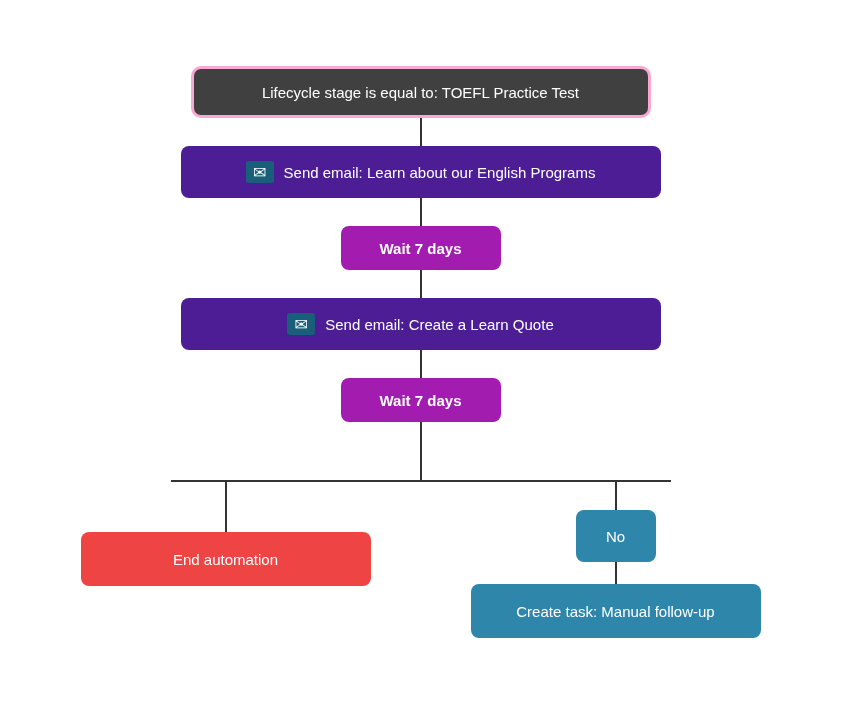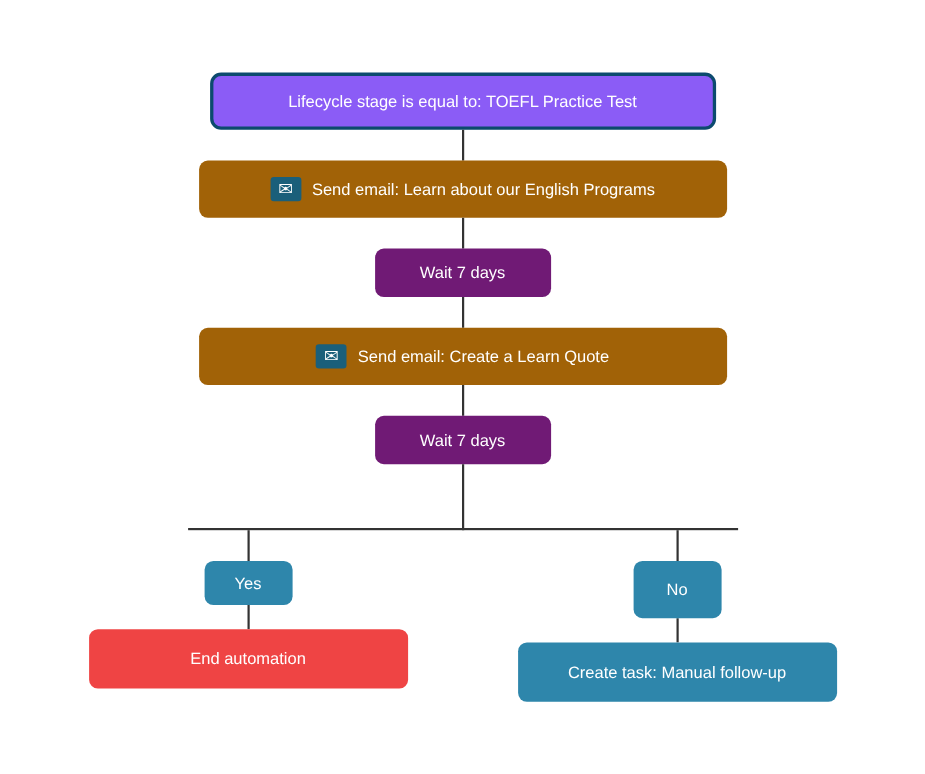--- a/index.html
+++ b/index.html
@@ -30,40 +30,41 @@
       justify-content: center;
       border-radius: 8px;
       font-size: 15px;
       font-weight: 500;
       color: #ffffff;
       text-align: center;
       position: relative;
     }
 
     .node-trigger {
-      background-color: #8b5cf6;
-      border: 3px solid #0c4a6e;
+      background-color: #404040;
+      border: 3px solid #f9a8d4;
       width: 460px;
       height: 52px;
       border-radius: 10px;
     }
 
     .node-email {
-      background-color: #a16207;
+      background-color: #4c1d95;
       width: 480px;
       height: 52px;
       border-radius: 8px;
       gap: 10px;
     }
 
     .node-wait {
-      background-color: #701a75;
+      background-color: #a21caf;
       width: 160px;
       height: 44px;
       border-radius: 8px;
+      font-weight: bold;
     }
 
     .node-decision {
       background-color: #3a3a3a;
       width: 360px;
       height: 52px;
       border-radius: 8px;
     }
 
     .node-yes {
@@ -200,23 +201,20 @@
 
       <div style="position:absolute; left:50px; right:50px; top:30px; height:2px; background:#333;"></div>
     </div>
 
     <div class="bottom-branches">
 
       <div class="left-branch">
 
         <div style="width:2px; height:28px; background:#333;"></div>
 
-        <div class="node node-yes">
-          <span>Yes</span>
-        </div>
 
         <div style="width:2px; height:22px; background:#333;"></div>
 
         <div class="node node-end">
           <span>End automation</span>
         </div>
       </div>
 
       <div class="right-branch">
 

